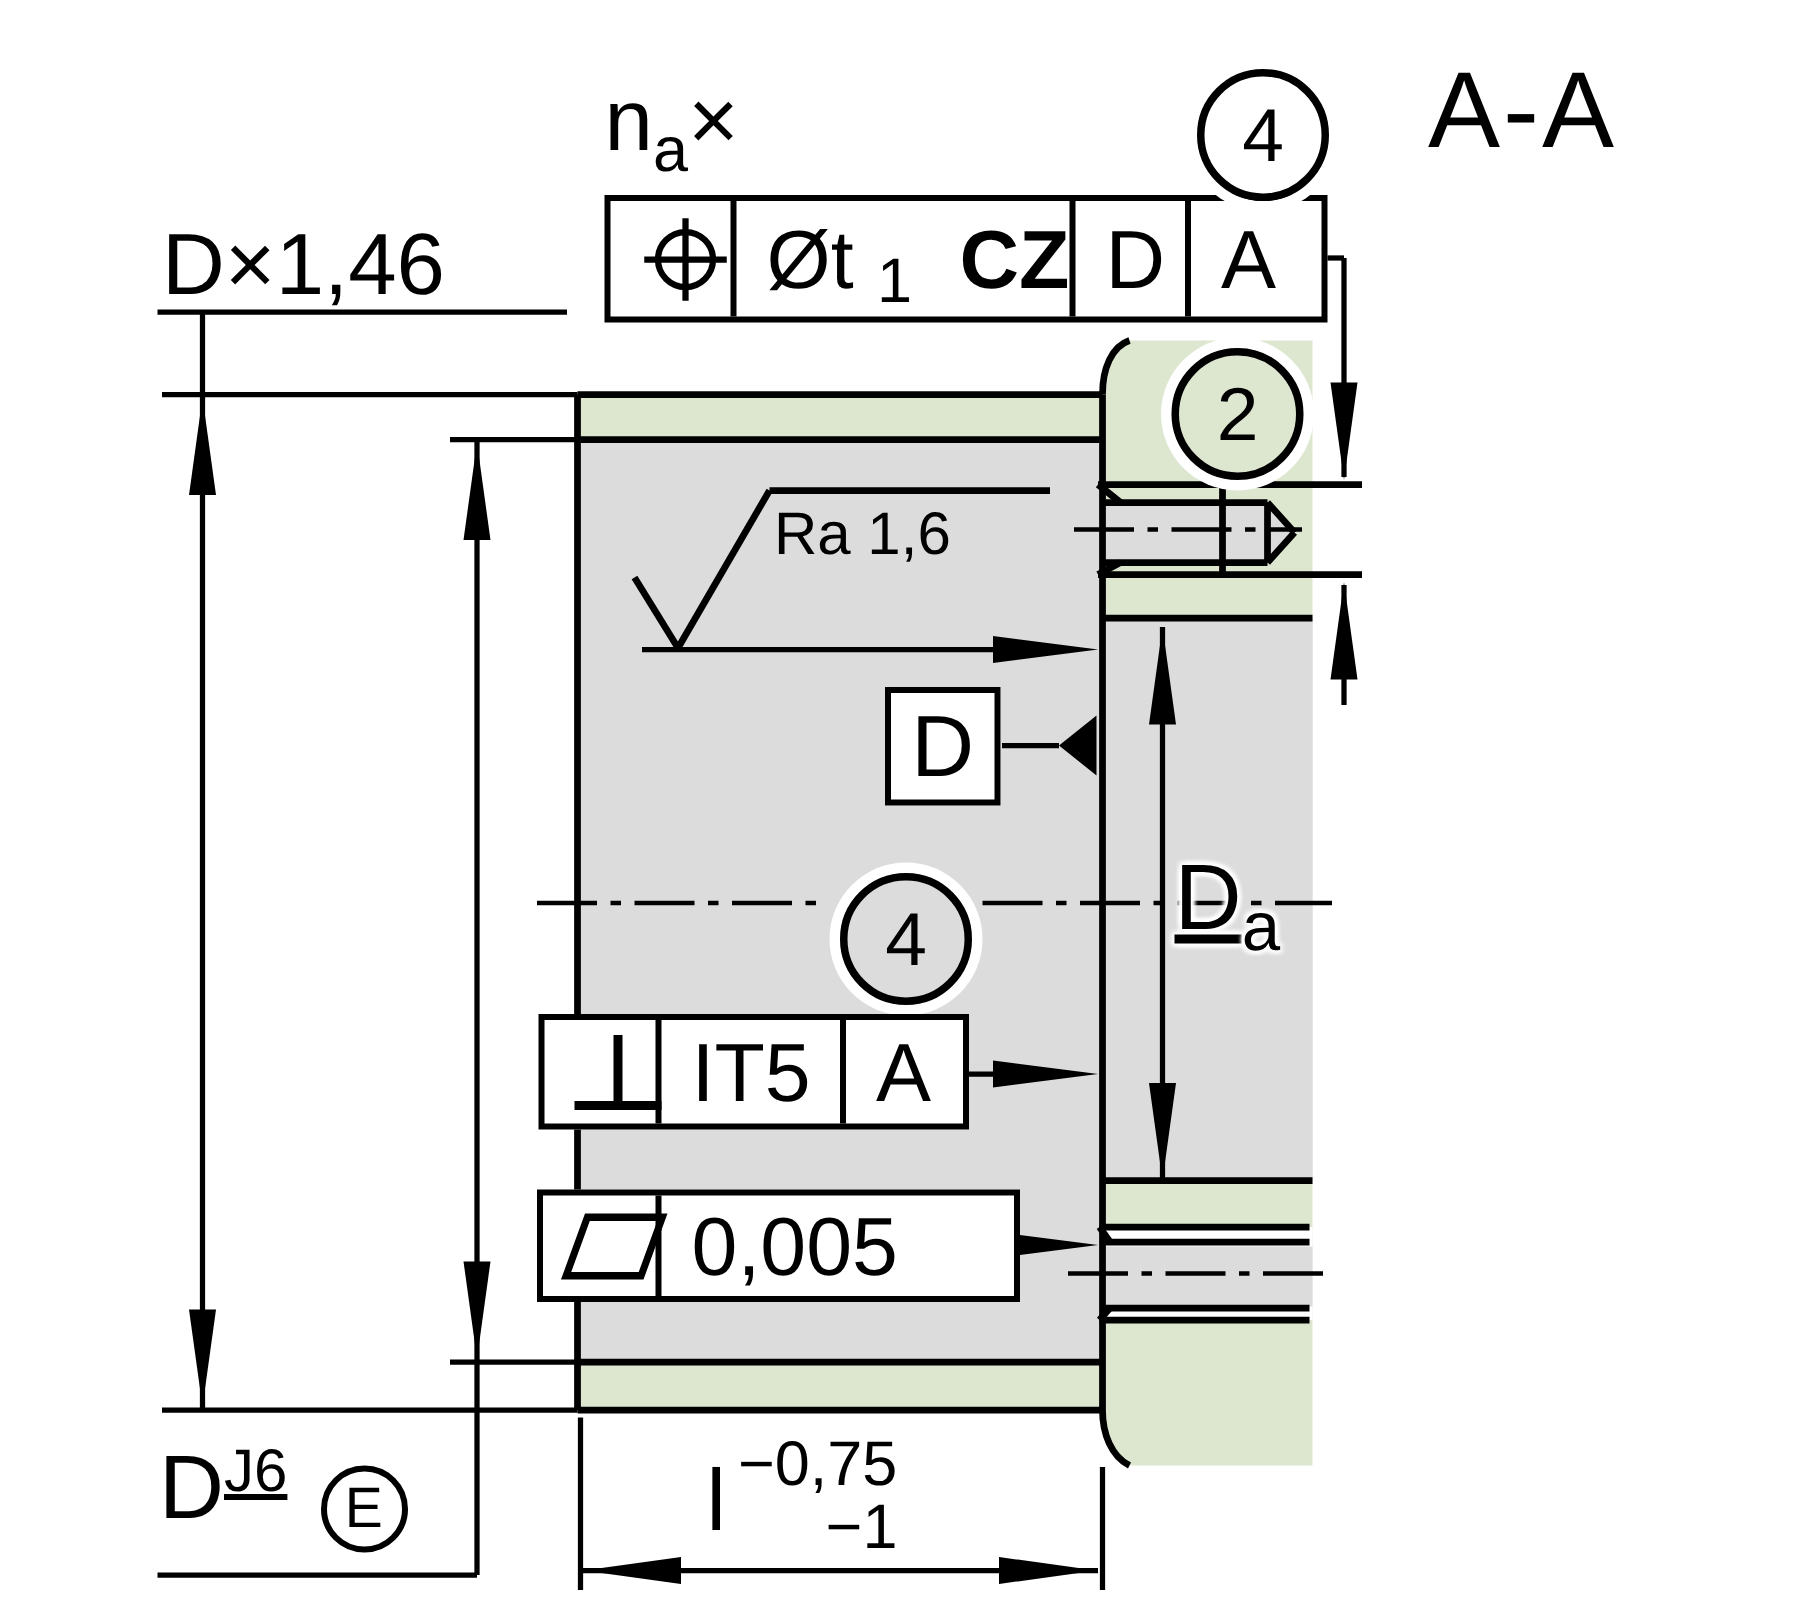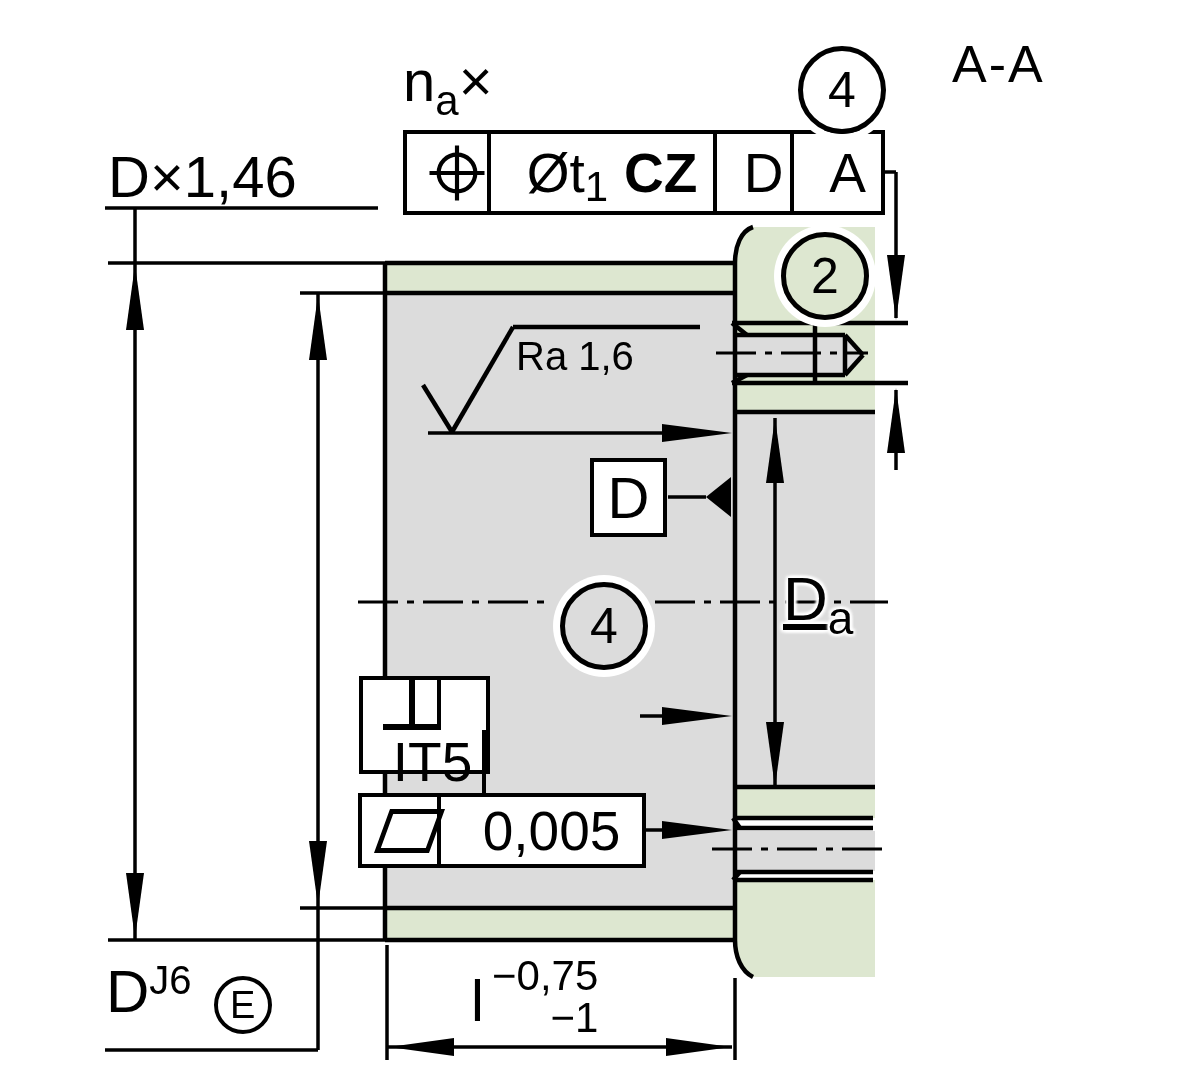--- a/index.html
+++ b/index.html
@@ -1,32 +1,32 @@
 <!DOCTYPE html>
 <html><head>
 <meta charset="utf-8">
 <style>
   html,body{margin:0;padding:0;background:#fff;}
   #stage{position:relative;width:1200px;height:1066px;background:#fff;overflow:hidden;
          font-family:"Liberation Sans","DejaVu Sans",sans-serif;color:#000;}
   #stage svg.drawing{position:absolute;left:0;top:0;}
   
   .lbl{position:absolute;white-space:nowrap;line-height:1;}
-  .section-lbl{font-size:52px;letter-spacing:2px;}
+  .section-lbl{font-size:72px;letter-spacing:2px;}
   .big{font-size:58px;}
   .sub{font-size:42px;position:relative;top:14px;}
-  .sup{font-size:40px;position:relative;top:-18px;}
+  .sup{font-size:40px;position:relative;top:-18px;text-decoration:underline;}
   .halo{text-shadow:0 0 4px #fff,2px 2px 3px #fff,-2px -2px 3px #fff,2px -2px 3px #fff,-2px 2px 3px #fff;text-decoration:underline;}
   
   .balloon{position:absolute;width:78px;height:78px;border:5px solid #000;border-radius:50%;
            box-shadow:0 0 0 7px #fff;display:flex;align-items:center;justify-content:center;
            font-size:50px;background:transparent;}
   
   .fcf{position:absolute;display:flex;background:#fff;border:4.5px solid #000;box-sizing:border-box;}
-  .fcf .cell{display:flex;align-items:center;justify-content:center;border-right:4.5px solid #000;
+  .fcf .cell{display:flex;align-items:center;justify-content:space-between;border-right:4.5px solid #000;
              box-sizing:border-box;font-size:55px;padding-left:20px;}
   .fcf .cell:last-child{border-right:none;}
   .datum-box{position:absolute;background:#fff;border:4.5px solid #000;box-sizing:border-box;
              display:flex;align-items:center;justify-content:center;font-size:58px;}
   
   .perp-icon{position:relative;width:58px;height:50px;}
   .perp-icon .v{position:absolute;left:26px;top:0;width:6px;height:44px;background:#000;}
   .perp-icon .h{position:absolute;left:0;bottom:0;width:58px;height:6px;background:#000;}
   
   .flat-icon{width:50px;height:34px;border:5px solid #000;transform:skewX(-20deg);}
@@ -182,36 +182,36 @@
   <div class="lbl big" style="left:108px;top:148px;">D×1,46</div>
 
   <div class="lbl" style="left:516px;top:336px;font-size:40px;">Ra 1,6</div>
 
   <div class="datum-box" style="left:590px;top:458px;width:77px;height:79px;">D</div>
 
   <div class="lbl halo" style="left:783px;top:568px;font-size:62px;">
     <span>D</span><span class="sub" style="font-size:46px;">a</span>
   </div>
 
-  <div class="fcf" style="left:359px;top:676px;height:98px;flex-direction:column;">
+  <div class="fcf" style="left:359px;top:676px;height:77px;">
     <div class="cell" style="width:78px;">
       <div class="perp-icon">
           <div class="v"></div>
           <div class="h"></div>
         </div>
     </div>
     <div class="cell" style="width:123px;">IT5</div>
     <div class="cell" style="width:78px;">A</div>
   </div>
 
   <div class="fcf" style="left:358px;top:793px;height:75px;">
     <div class="cell" style="width:79px;">
       <div class="flat-icon"></div>
     </div>
-    <div class="cell" style="width:201px;">0,005</div>
+    <div class="cell" style="width:235px;">0,005</div>
   </div>
 
   <div class="lbl" style="left:106px;top:962px;font-size:60px;">
     <span>D</span><span class="sup">J6</span><span class="env">
         <span>E</span>
       </span>
   </div>
 
   <div class="lbl" style="left:471px;top:972px;font-size:58px;">l</div>
   <div class="tolstack" style="left:492px;top:955px;">

